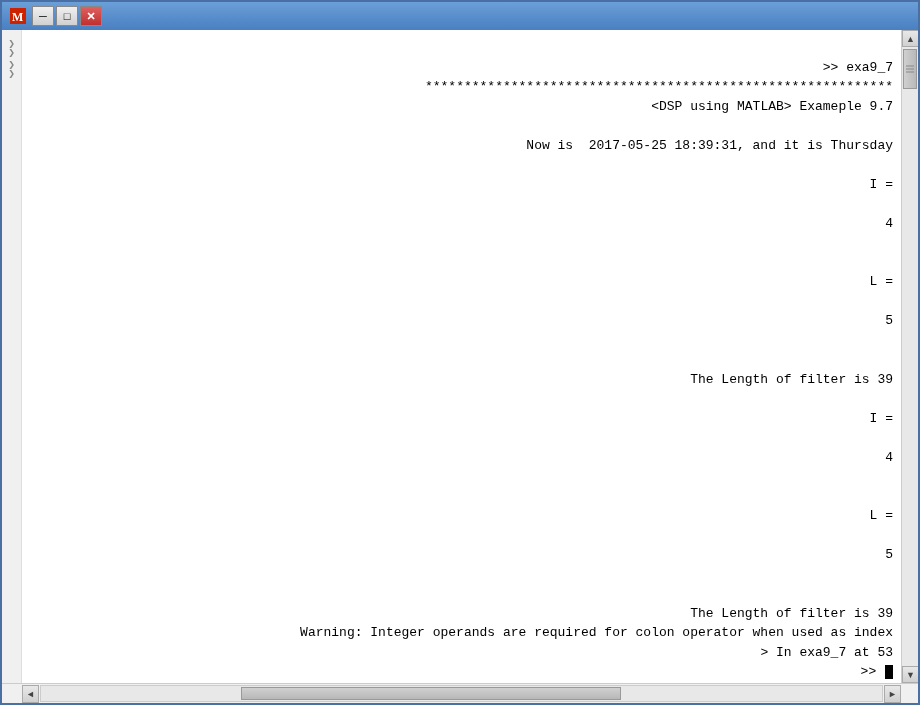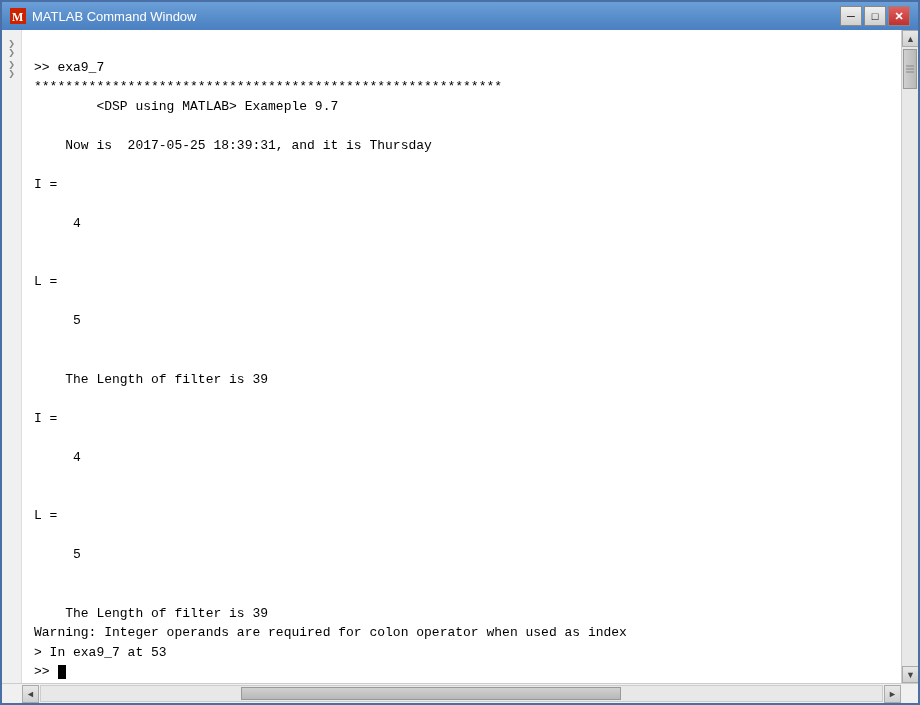--- a/index.html
+++ b/index.html
@@ -114,20 +114,21 @@
     .terminal-content {
       flex: 1;
       background: white;
       padding: 8px 8px 8px 12px;
       overflow-y: auto;
       font-family: 'Courier New', Courier, monospace;
       font-size: 13px;
       color: #000;
       white-space: pre;
       line-height: 1.5;
+      text-align: right;
     }
 
     .scrollbar-area {
       width: 17px;
       background: #f0f0f0;
       border-left: 1px solid #ccc;
       display: flex;
       flex-direction: column;
     }
 
@@ -234,21 +235,20 @@
 
 <div class="window">
 
   <div class="title-bar">
     <div class="title-bar-icon">
       <svg width="16" height="16" viewBox="0 0 16 16">
         <rect x="0" y="0" width="16" height="16" fill="#cc2200"></rect>
         <text x="2" y="13" font-size="12" font-weight="bold" fill="white" font-family="serif">M</text>
       </svg>
     </div>
-    <span class="title-bar-text">MATLAB Command Window</span>
     <div class="title-bar-buttons">
       <div class="title-btn">─</div>
       <div class="title-btn">□</div>
       <div class="title-btn close">✕</div>
     </div>
   </div>
 
   <div class="content-area">
 
     <div class="left-decoration">

